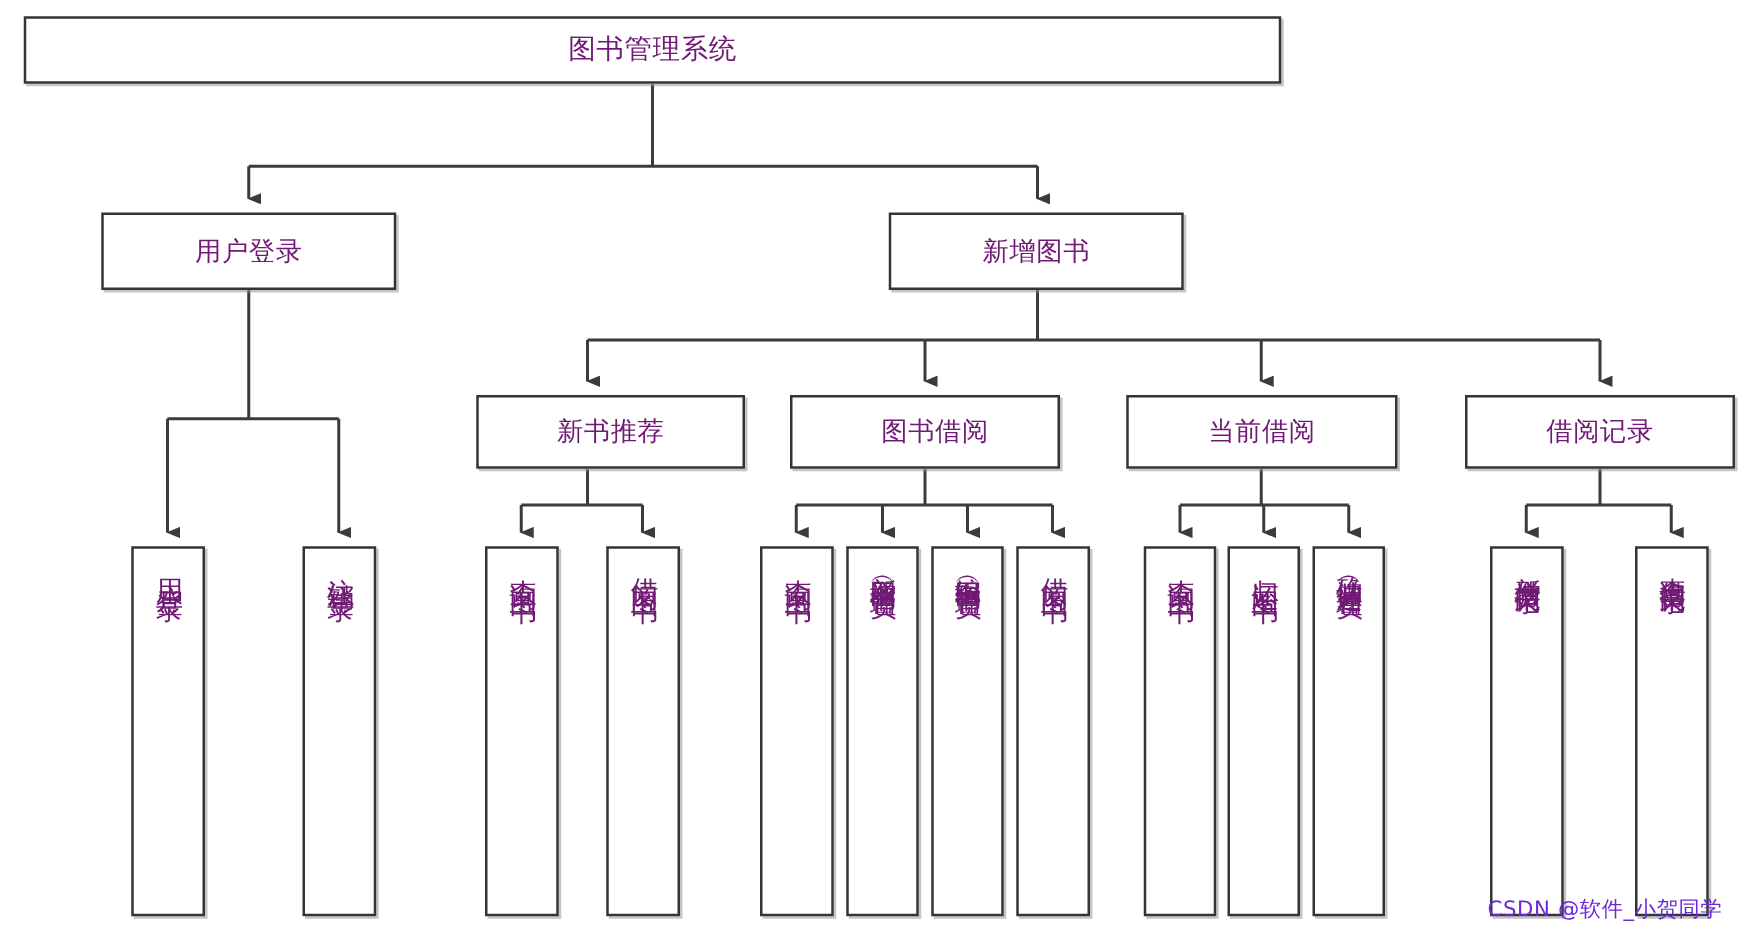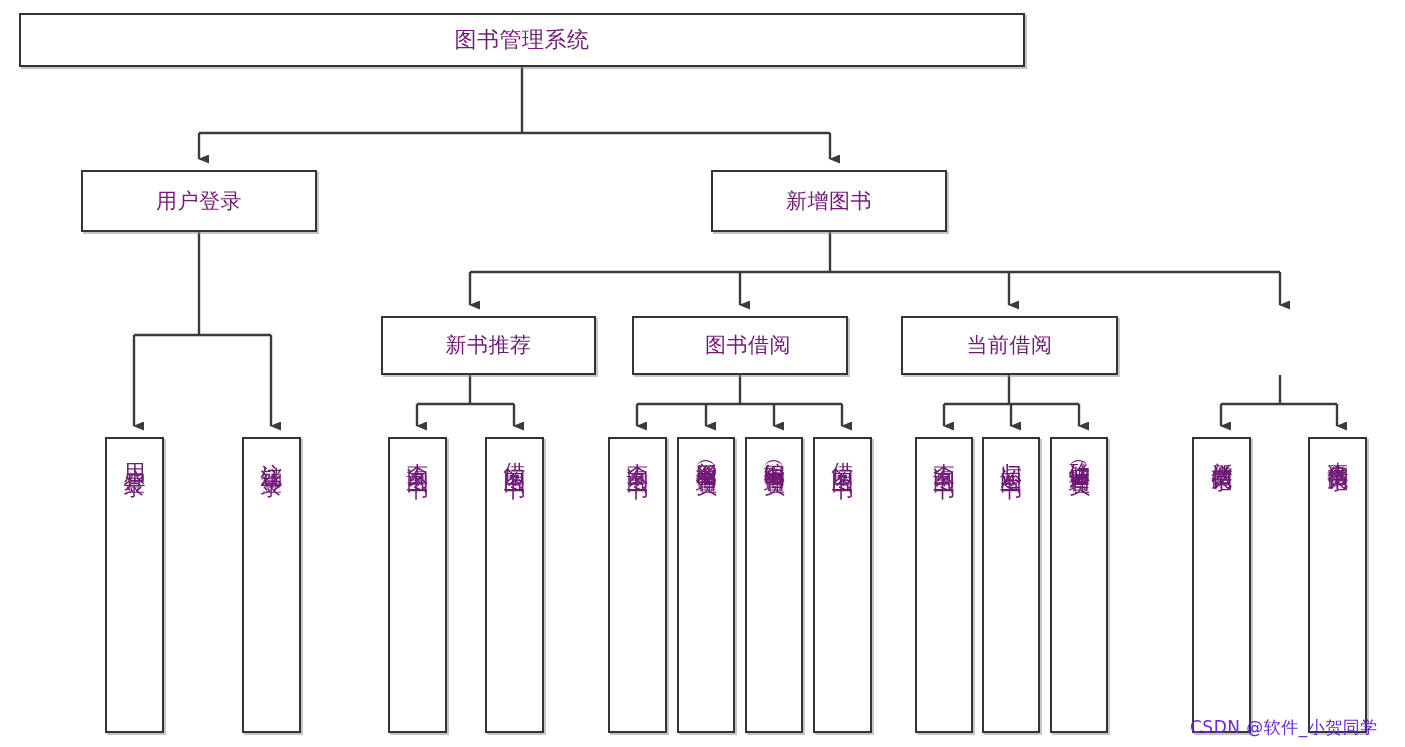--- a/index.html
+++ b/index.html
@@ -149,20 +149,23 @@
 
   <div class="node horiz" style="left:381px; top:316px; width:215px; height:59px;">
     <span class="label">新书推荐</span>
   </div>
   <div class="node horiz" style="left:632px; top:316px; width:216px; height:59px;padding-left:16px;">
     <span class="label">图书借阅</span>
   </div>
   <div class="node horiz" style="left:901px; top:316px; width:217px; height:59px;">
     <span class="label">当前借阅</span>
   </div>
+  <div class="node horiz" style="left:1172px; top:316px; width:216px; height:59px;">
+    <span class="label">借阅记录</span>
+  </div>
 
   <div class="node vert" style="left:105px; top:437px; width:59px; height:296px;">
     <span class="label">用户登录</span>
   </div>
   <div class="node vert" style="left:242px; top:437px; width:59px; height:296px;">
     <span class="label">注销登录</span>
   </div>
 
   <div class="node vert" style="left:388px; top:437px; width:59px; height:296px;">
     <span class="label">查询图书</span>

